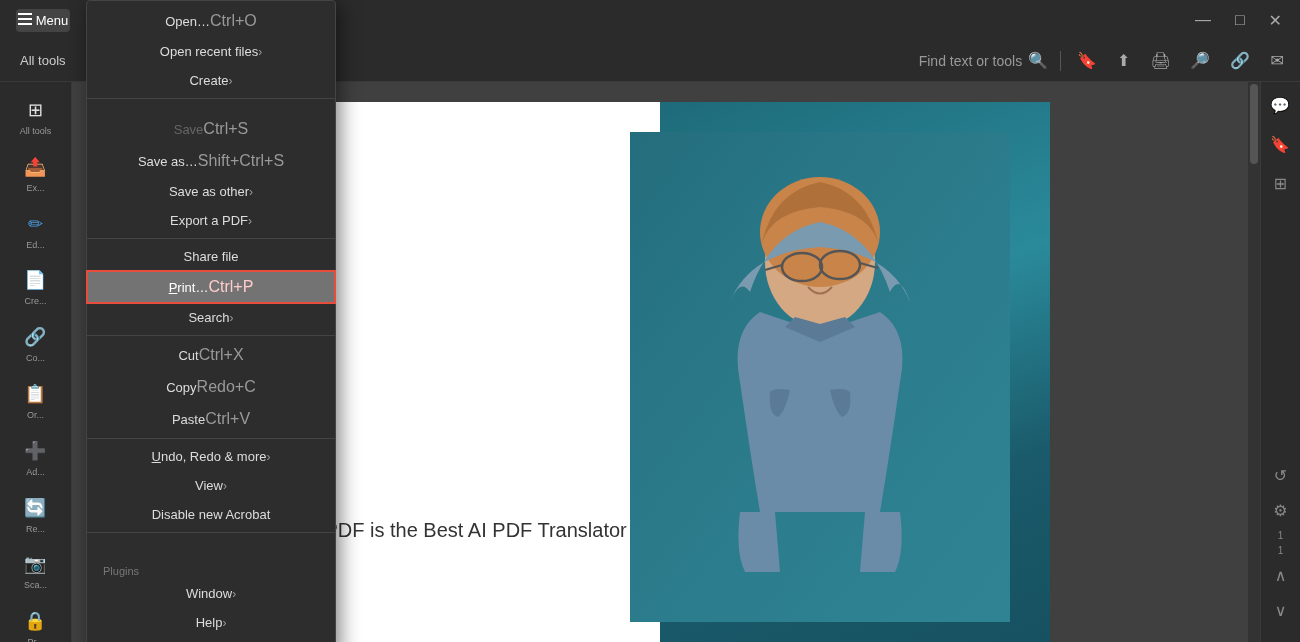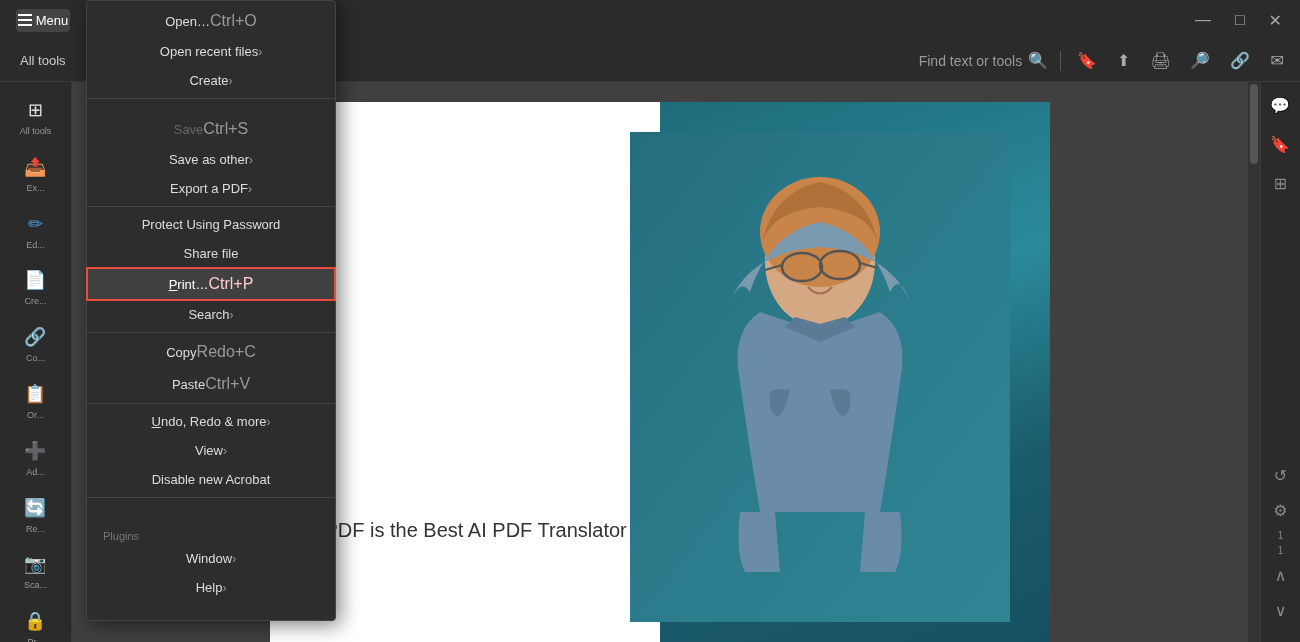--- a/index.html
+++ b/index.html
@@ -24,21 +24,20 @@
       top: 0; left: 0; right: 0;
       z-index: 100;
     }
     .title-bar-left {
       display: flex;
       align-items: center;
       gap: 8px;
     }
     .menu-button {
       display: flex;
-      align-items: center;
       gap: 4px;
       background: #444;
       border: none;
       color: #fff;
       padding: 4px 2px;
       border-radius: 4px;
       cursor: pointer;
       font-size: 13px;
     }
     .hamburger-lines {
@@ -263,21 +262,21 @@
       display: flex;
       align-items: center;
       justify-content: center;
       padding: 7px 16px;
       font-size: 13px;
       color: #ddd;
       cursor: pointer;
       position: relative;
     }
     .menu-item.highlighted {
-      background: #404040;
+      background: #737373;
       color: #fff;
       outline: 2px solid #e74c3c;
       outline-offset: -1px;
     }
     .menu-item.disabled {
       color: #666;
       cursor: default;
       margin-top: 14px;
     }
     .menu-shortcut {
@@ -498,51 +497,56 @@
       <span class="menu-arrow">›</span>
     </div>
 
     <div class="menu-divider"></div>
 
     <div class="menu-item disabled">
       <span>Save</span>
       <span class="menu-shortcut">Ctrl+S</span>
     </div>
 
+    <div class="menu-item">
+      <span>Save as…</span>
+      <span class="menu-shortcut">Shift+Ctrl+S</span>
+    </div>
 
     <div class="menu-item">
       <span>Save as other</span>
       <span class="menu-arrow">›</span>
     </div>
 
     <div class="menu-item">
       <span>Export a PDF</span>
       <span class="menu-arrow">›</span>
     </div>
     <div class="menu-divider"></div>
 
-    <div class="menu-item">
-      <span>Protect Using Password</span>
-    </div>
 
     <div class="menu-item">
       <span>Share file</span>
     </div>
 
     <div class="menu-item highlighted">
       <span><span class="underline">P</span>rint…</span>
       <span class="menu-shortcut">Ctrl+P</span>
     </div>
 
     <div class="menu-item">
       <span>Search</span>
       <span class="menu-arrow">›</span>
     </div>
     <div class="menu-divider"></div>
 
+    <div class="menu-item">
+      <span>Cut</span>
+      <span class="menu-shortcut">Ctrl+X</span>
+    </div>
 
     <div class="menu-item">
       <span>Copy</span>
       <span class="menu-shortcut">Redo+C</span>
     </div>
 
     <div class="menu-item">
       <span>Paste</span>
       <span class="menu-shortcut">Ctrl+V</span>
     </div>

